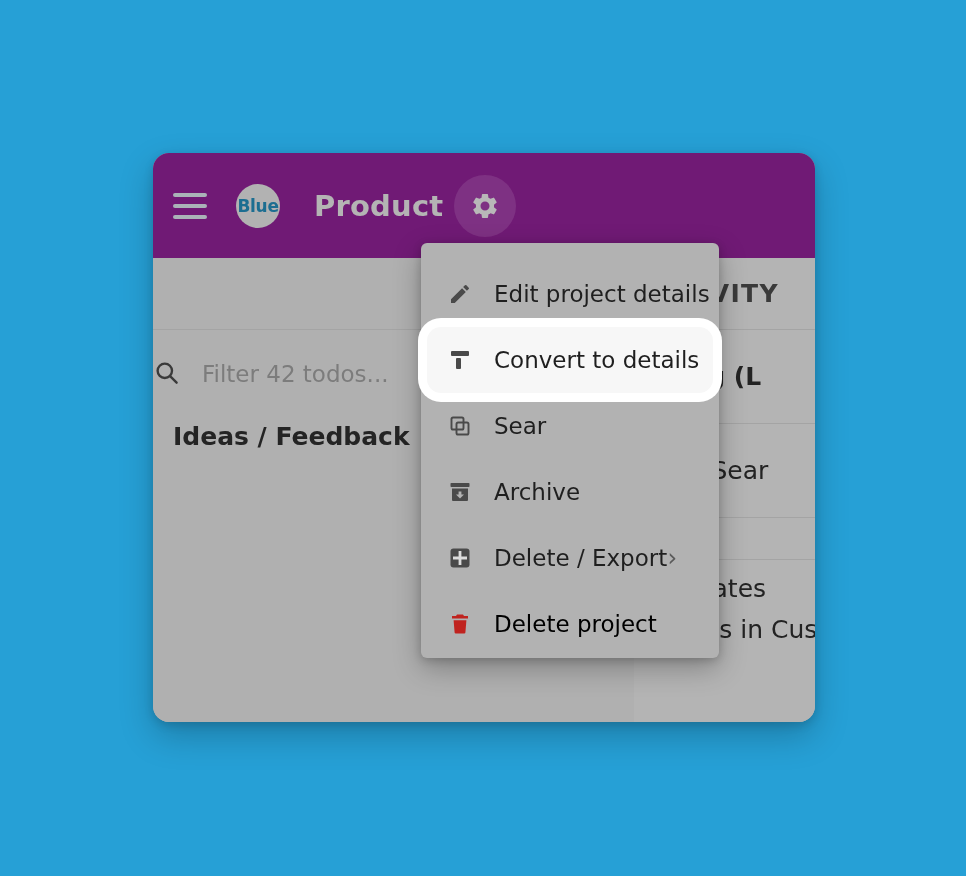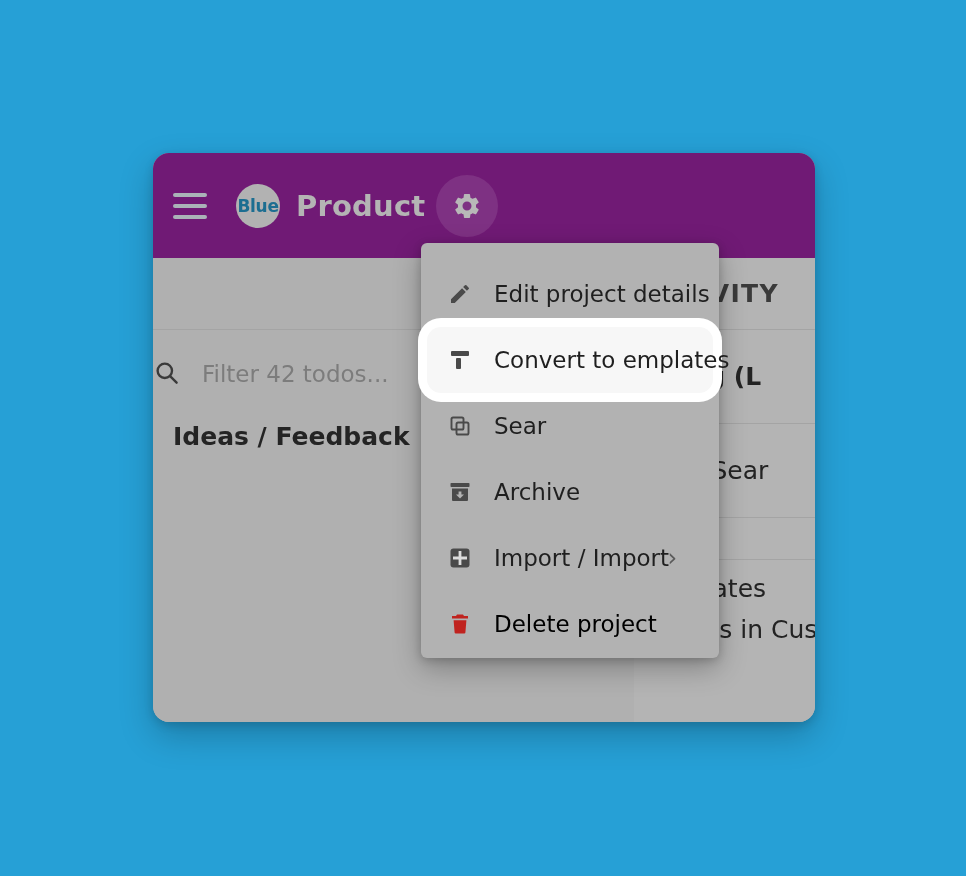--- a/index.html
+++ b/index.html
@@ -68,21 +68,21 @@
     align-items: center;
     justify-content: center;
     font-weight: bold;
     font-size: 17px;
     color: #1c6e91;
     letter-spacing: -0.3px;
     cursor: pointer;
   }
 
   #project-title {
-    margin-left: 16px;
+    margin-left: 34px;
     font-size: 29px;
     color: #b4b4b4;
     font-weight: 600;
     letter-spacing: 0.2px;
     white-space: nowrap;
   }
 
   #settings-button {
     margin-left: 11px;
     width: 62px;
@@ -348,21 +348,21 @@
     <span class="mi-label">Edit project details</span>
   </div>
 
   <div class="menu-item highlighted">
     <span class="mi-icon">
       <svg width="24" height="24" viewBox="0 0 24 24" fill="#4a4a4a">
         <rect x="3" y="3" width="18" height="5" rx="1"></rect>
         <rect x="8" y="10" width="5" height="11" rx="1"></rect>
       </svg>
     </span>
-    <span class="mi-label">Convert to emplates</span>
+    <span class="mi-label">Convert to details</span>
   </div>
 
   <div class="menu-item">
     <span class="mi-icon">
       <svg width="24" height="24" viewBox="0 0 24 24" fill="none" stroke="#4a4a4a" stroke-width="1.9">
         <rect x="3.5" y="3.5" width="12" height="12" rx="1.6"></rect>
         <rect x="8.5" y="8.5" width="12" height="12" rx="1.6"></rect>
       </svg>
     </span>
     <span class="mi-label">Sear</span>
@@ -379,21 +379,21 @@
     <span class="mi-label">Archive</span>
   </div>
 
   <div class="menu-item">
     <span class="mi-icon">
       <svg width="24" height="24" viewBox="0 0 24 24" fill="#4a4a4a">
         <rect x="2.5" y="2.5" width="19" height="19" rx="3"></rect>
         <path d="M10.6 5h2.8v5.6H19v2.8h-5.6V19h-2.8v-5.6H5v-2.8h5.6V5z" fill="#dcdcdc"></path>
       </svg>
     </span>
-    <span class="mi-label">Import / Import</span>
+    <span class="mi-label">Delete / Export</span>
     <span class="mi-chevron">›</span>
   </div>
 
   <div class="menu-item danger">
     <span class="mi-icon">
       <svg width="24" height="24" viewBox="0 0 24 24" fill="#c0231f">
         <path d="M9 2.5h6l1 1.6h4v2.4H4V4.1h4l1-1.6z"></path>
         <path d="M5.6 8.2h12.8l-1 12.3a1.2 1.2 0 0 1-1.2 1.1H7.8a1.2 1.2 0 0 1-1.2-1.1L5.6 8.2z"></path>
       </svg>
     </span>

